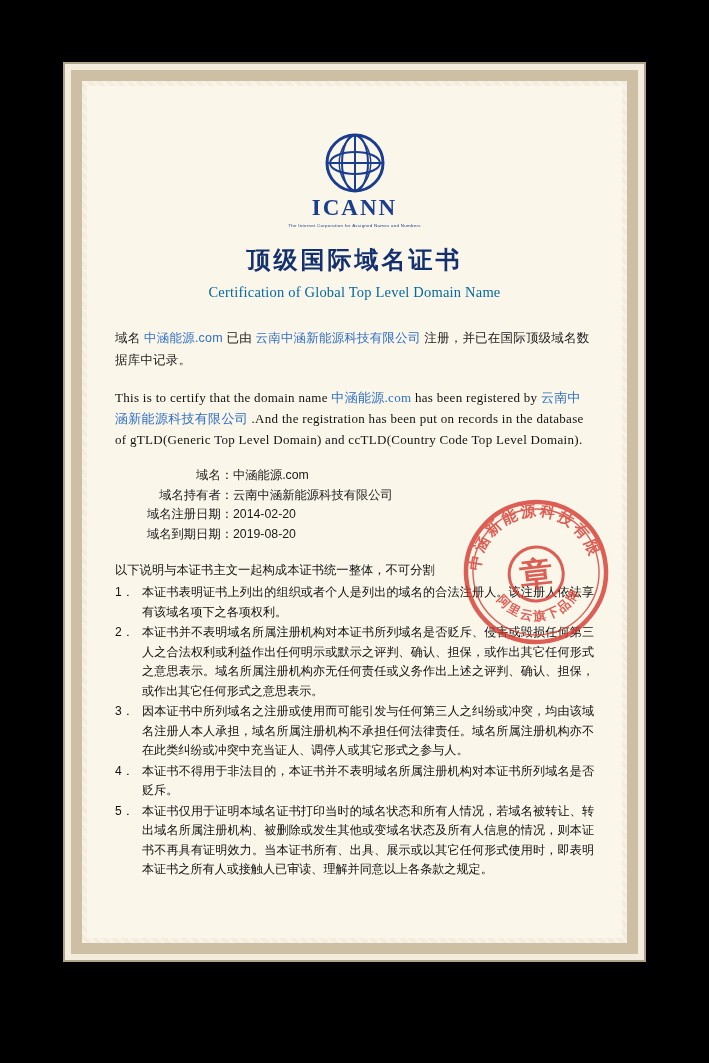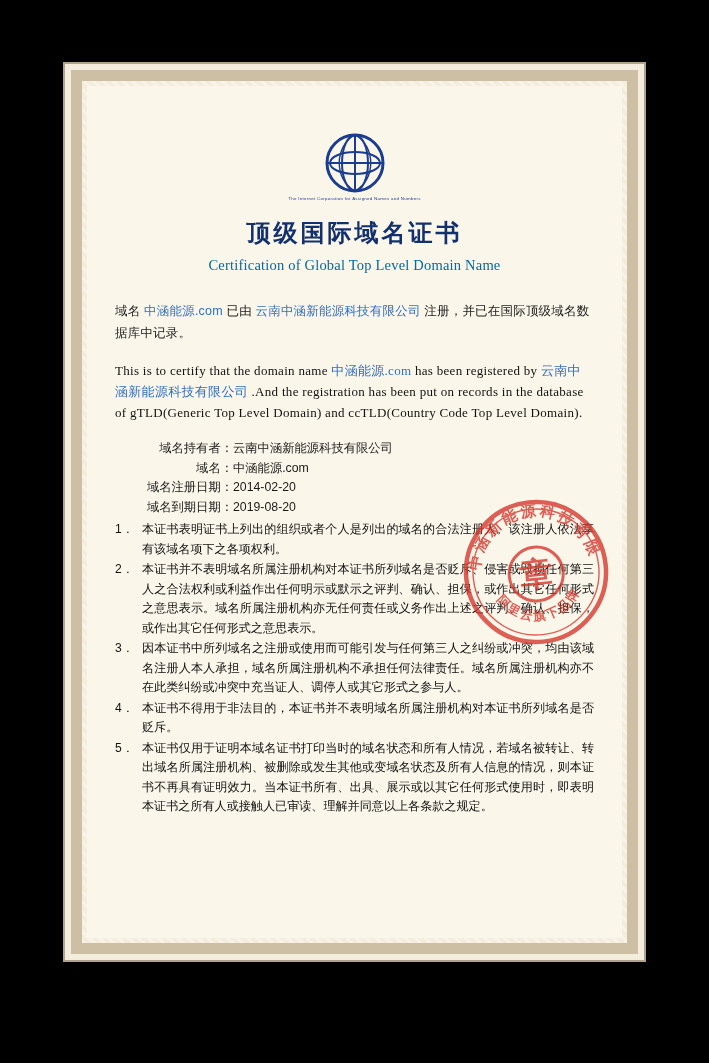--- a/index.html
+++ b/index.html
@@ -191,41 +191,43 @@
       <div class="logo-wrap">
         <svg class="logo-globe" viewBox="0 0 62 62">
           <circle cx="31" cy="31" r="28" fill="none" stroke="#1b3d8f" stroke-width="3"></circle>
           <ellipse cx="31" cy="31" rx="13" ry="28" fill="none" stroke="#1b3d8f" stroke-width="2"></ellipse>
           <ellipse cx="31" cy="31" rx="25" ry="11" fill="none" stroke="#1b3d8f" stroke-width="2"></ellipse>
           <line x1="3" y1="31" x2="59" y2="31" stroke="#1b3d8f" stroke-width="2"></line>
           <line x1="31" y1="3" x2="31" y2="59" stroke="#1b3d8f" stroke-width="2"></line>
           <path d="M31 3 C 52 14, 52 48, 31 59" fill="none" stroke="#1b3d8f" stroke-width="1.4"></path>
           <path d="M31 3 C 10 14, 10 48, 31 59" fill="none" stroke="#1b3d8f" stroke-width="1.4"></path>
         </svg>
+        <div class="logo-name">ICANN</div>
         <div class="logo-sub">The Internet Corporation for Assigned Names and Numbers</div>
       </div>
 
       <div class="title-cn">顶级国际域名证书</div>
       <div class="title-en">Certification of Global Top Level Domain Name</div>
 
       <div class="para-cn">
         <span>域名 </span><span class="lnk">中涵能源.com</span><span> 已由 </span><span class="lnk">云南中涵新能源科技有限公司</span><span> 注册，并已在国际顶级域名数据库中记录。</span>
       </div>
 
       <div class="para-en">
         <span>This is to certify that the domain name </span><span class="lnk">中涵能源.com</span><span> has been registered by </span><span class="lnk">云南中涵新能源科技有限公司</span><span> .And the registration has been put on records in the database of gTLD(Generic Top Level Domain) and ccTLD(Country Code Top Level Domain).</span>
       </div>
 
       <div class="details">
+        <div class="row"><span class="det-label">域名：</span><span>中涵能源.com</span></div>
         <div class="row"><span class="det-label">域名持有者：</span><span>云南中涵新能源科技有限公司</span></div>
-        <div class="row"><span class="det-label">域名：</span><span>中涵能源.com</span></div>
         <div class="row"><span class="det-label">域名注册日期：</span><span>2014-02-20</span></div>
         <div class="row"><span class="det-label">域名到期日期：</span><span>2019-08-20</span></div>
       </div>
 
+      <div class="terms-head">以下说明与本证书主文一起构成本证书统一整体，不可分割</div>
       <div class="terms">
         <div class="term">
           <div class="term-num">1．</div>
           <div class="term-txt">本证书表明证书上列出的组织或者个人是列出的域名的合法注册人。该注册人依法享有该域名项下之各项权利。</div>
         </div>
         <div class="term">
           <div class="term-num">2．</div>
           <div class="term-txt">本证书并不表明域名所属注册机构对本证书所列域名是否贬斥、侵害或毁损任何第三人之合法权利或利益作出任何明示或默示之评判、确认、担保，或作出其它任何形式之意思表示。域名所属注册机构亦无任何责任或义务作出上述之评判、确认、担保，或作出其它任何形式之意思表示。</div>
         </div>
         <div class="term">

